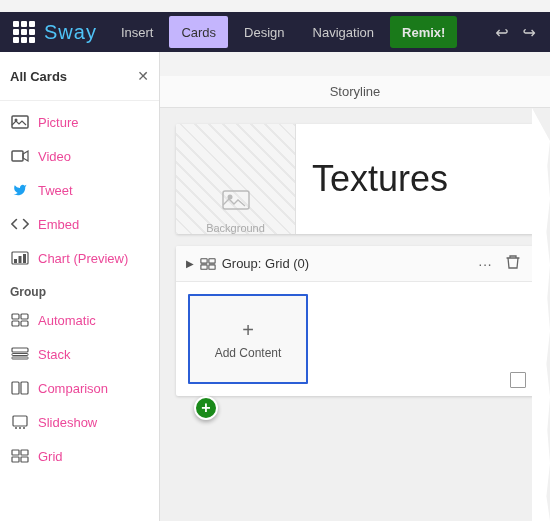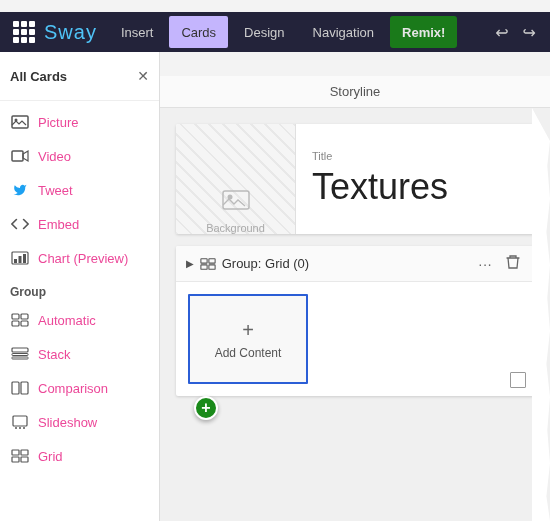--- a/index.html
+++ b/index.html
@@ -355,21 +355,20 @@
           <div class="title-card-bg-icon">
             <svg width="28" height="22" viewBox="0 0 28 22" fill="none">
               <rect x="1" y="1" width="26" height="18" rx="2" stroke="#bbb" stroke-width="1.5" fill="none"></rect>
               <circle cx="8" cy="7" r="2.5" fill="#bbb"></circle>
               <path d="M1 15l6-6 5 5 4-4 7 6" stroke="#bbb" stroke-width="1.3" fill="none"></path>
             </svg>
           </div>
           <span style="font-size:11px;color:#aaa;">Background</span>
         </div>
         <div class="title-card-text">
-          <div class="title-label">Title</div>
           <div class="title-value">Textures</div>
         </div>
       </div>
 
       <div class="group-card">
         <div class="group-header">
           <button class="group-expand-btn">▶</button>
           <svg width="16" height="14" viewBox="0 0 18 14" fill="none">
             <rect x="1" y="1" width="7" height="5" rx="0.5" stroke="#555" stroke-width="1.2" fill="none"></rect>
             <rect x="10" y="1" width="7" height="5" rx="0.5" stroke="#555" stroke-width="1.2" fill="none"></rect>

